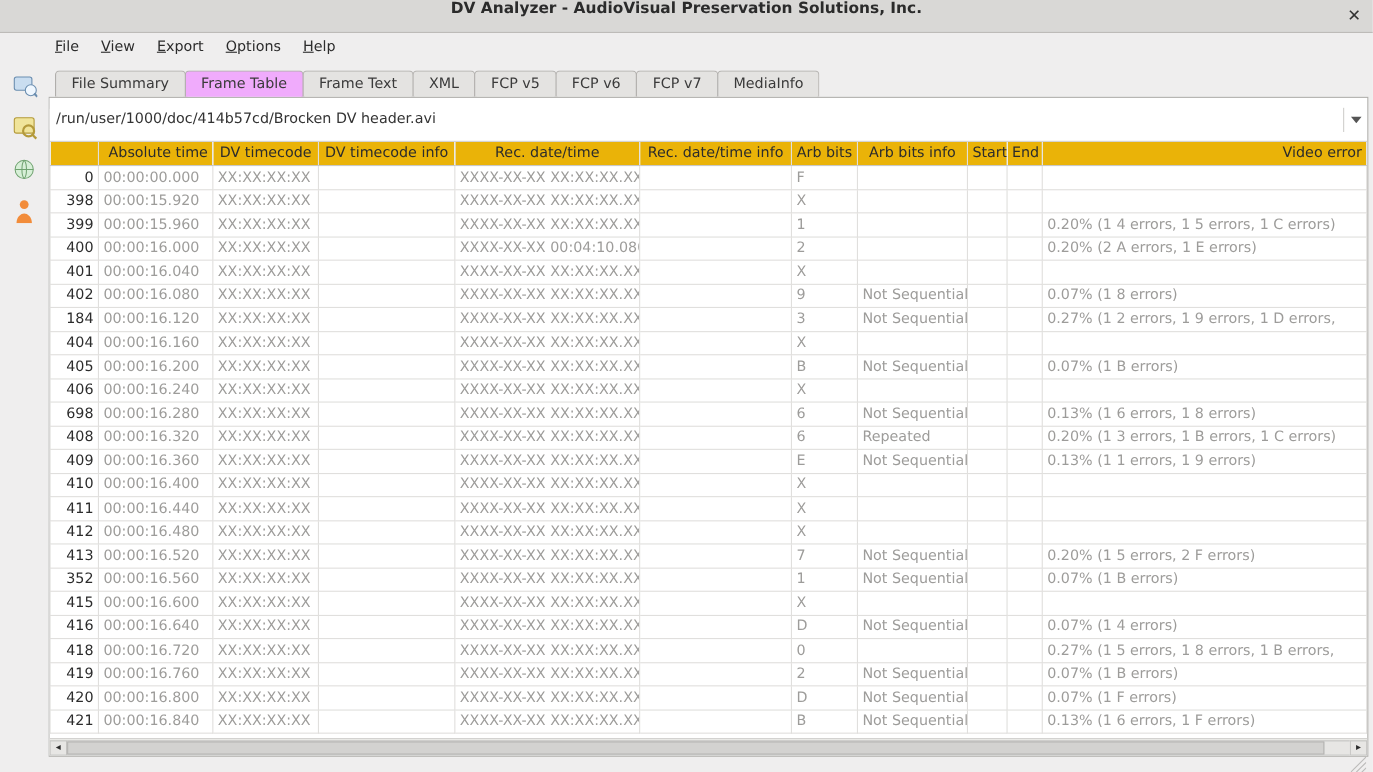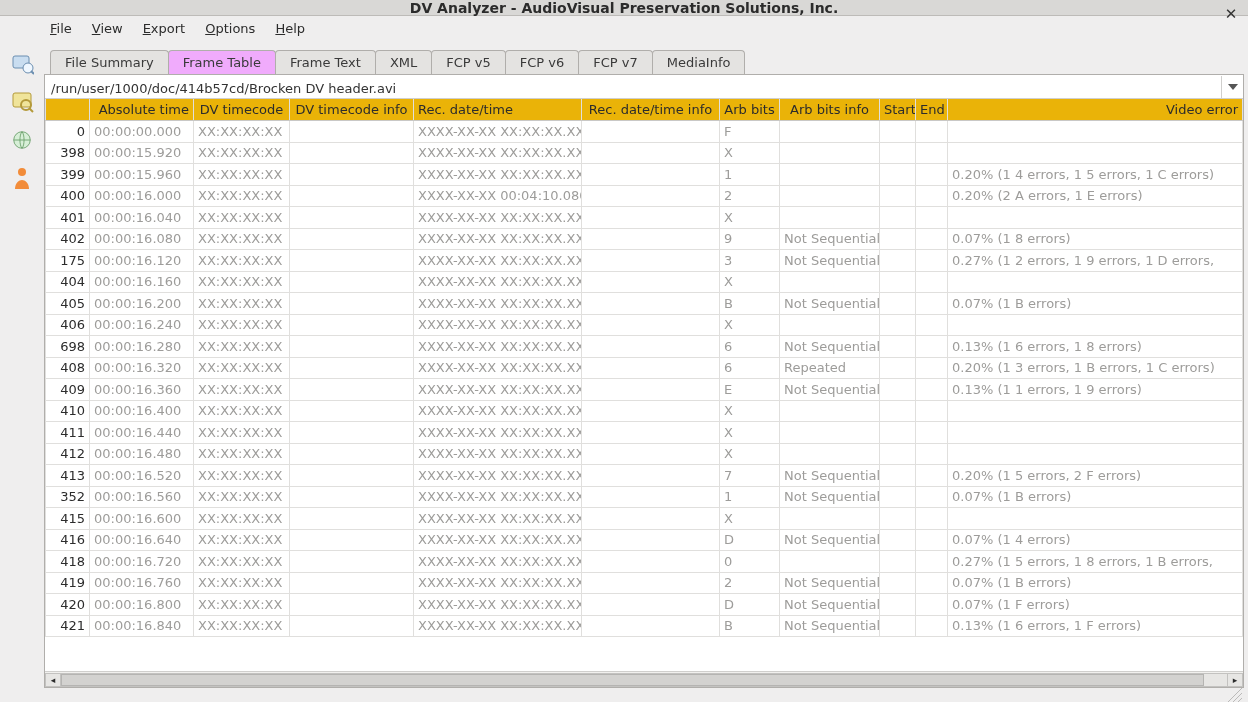--- a/index.html
+++ b/index.html
@@ -1,32 +1,32 @@
 <!DOCTYPE html>
 <html><head>
 <meta charset="utf-8">
 <style>
   * { box-sizing: border-box; }
   html, body { margin:0; padding:0; height:100%; font-family:"DejaVu Sans","Liberation Sans",Arial,sans-serif; font-size:13px; color:#2c2c2c; background:#f0f0f0; }
   .window { width:1248px; height:702px; display:flex; flex-direction:column; background:#efeeee; }
-  .titlebar { height:16px; background:#d9d8d6; border-bottom:1px solid #bdbbb8; display:flex; align-items:center; justify-content:center; position:relative; }
+  .titlebar { height:30px; background:#d9d8d6; border-bottom:1px solid #bdbbb8; display:flex; justify-content:center; position:relative; }
   .titlebar .title { font-weight:bold; font-size:14px; color:#2b2b2b; }
   .titlebar .close { position:absolute; right:8px; top:5px; width:18px; height:18px; font-size:15px; line-height:18px; text-align:center; cursor:pointer; color:#333; }
   .menubar { height:26px; background:#efeeee; border-bottom:1px solid transparent; display:flex; align-items:center; padding:0 6px; gap:4px;margin-left:36px; }
   .menubar .menu { padding:2px 8px; cursor:pointer; }
   .menubar .menu u { text-decoration:underline; }
   .body { flex:1; display:flex; overflow:hidden; }
   .sidebar { width:44px; background:#efeeee; display:flex; flex-direction:column; align-items:center; padding-top:8px; gap:10px; }
   .sidebar .tool { width:28px; height:28px; display:flex; align-items:center; justify-content:center; cursor:pointer; }
   .main { flex:1; display:flex; flex-direction:column; overflow:hidden; padding:4px 4px 0 0; }
   .tabs { display:flex; align-items:flex-end; height:28px; padding-left:6px; gap:0; }
   .tab { padding:4px 14px; border:1px solid #b0aeab; border-bottom:none; background:#e4e3e1; border-top-left-radius:4px; border-top-right-radius:4px; margin-right:-1px; cursor:pointer; font-size:13px; color:#3a3a3a; }
   .tab.active { background:#f0abfc; position:relative; z-index:2; }
   .content { flex:1; background:#ffffff; border:1px solid #b0aeab; border-top-left-radius:0; display:flex; flex-direction:column; overflow:hidden; }
-  .pathrow { display:flex; align-items:flex-end; height:24px; border-bottom:1px solid #d0cfcd; }
+  .pathrow { display:flex; align-items:center; height:40px; border-bottom:1px solid #d0cfcd; }
   .pathrow input { flex:1; border:none; outline:none; font:inherit; padding:2px 6px; background:#fff; color:#333; }
   .pathrow .dd { width:22px; height:22px; border-left:1px solid #d0cfcd; display:flex; align-items:center; justify-content:center; cursor:pointer; }
   .tablewrap { flex:1; overflow:hidden; position:relative; }
   table { border-collapse:collapse; width:100%; table-layout:fixed; }
   th, td { border:1px solid #e0dfdd; padding:2px 4px; white-space:nowrap; overflow:hidden; font-size:13px; height:21.5px; }
   th { background:#eab308; font-weight:normal; color:#2c2c2c; text-align:center; border-top:none; border-bottom:1px solid #c9c8c6; }
   th.right, td.rownum { text-align:right; }
   td { color:#9d9c9a; }
   td.rownum { color:#2c2c2c; font-weight:normal; background:#fff; }
   col.c-row { width:44px; }
@@ -131,21 +131,21 @@
                 <col class="c-st">
                 <col class="c-en">
                 <col class="c-ve">
             </colgroup>
             <thead>
                 <tr id="headrow">
                   <th style="text-align: right;"></th>
                   <th style="text-align: right;">Absolute time</th>
                   <th style="text-align: center;">DV timecode</th>
                   <th style="text-align: center;">DV timecode info</th>
-                  <th style="text-align: left;">Rec. date/time</th>
+                  <th style="text-align: center;">Rec. date/time</th>
                   <th style="text-align: center;">Rec. date/time info</th>
                   <th style="text-align: center;">Arb bits</th>
                   <th style="text-align: center;">Arb bits info</th>
                   <th style="text-align: center;">Start</th>
                   <th style="text-align: center;">End</th>
                   <th style="text-align: right;">Video error</th>
                 </tr>
               </thead>
             <tbody id="tbody">
                 <tr>
@@ -220,21 +220,21 @@
                   <td></td>
                   <td>XXXX-XX-XX XX:XX:XX.XXX</td>
                   <td></td>
                   <td>9</td>
                   <td>Not Sequential</td>
                   <td></td>
                   <td></td>
                   <td>0.07% (1 8 errors)</td>
                 </tr>
                 <tr>
-                  <td class="rownum">175</td>
+                  <td class="rownum">184</td>
                   <td>00:00:16.120</td>
                   <td>XX:XX:XX:XX</td>
                   <td></td>
                   <td>XXXX-XX-XX XX:XX:XX.XXX</td>
                   <td></td>
                   <td>3</td>
                   <td>Not Sequential</td>
                   <td></td>
                   <td></td>
                   <td>0.27% (1 2 errors, 1 9 errors, 1 D errors,</td>

